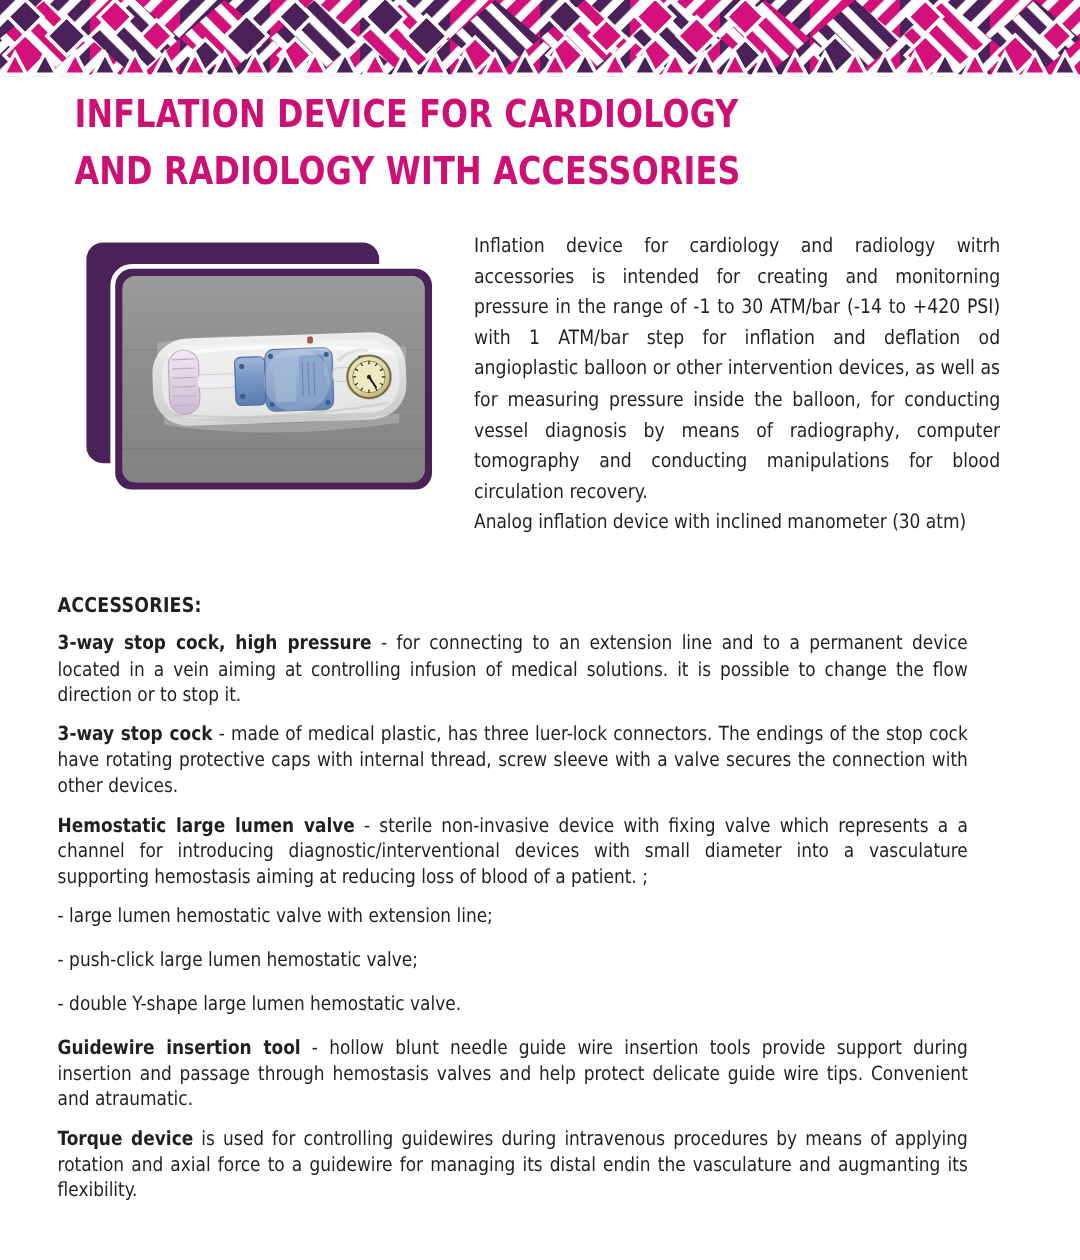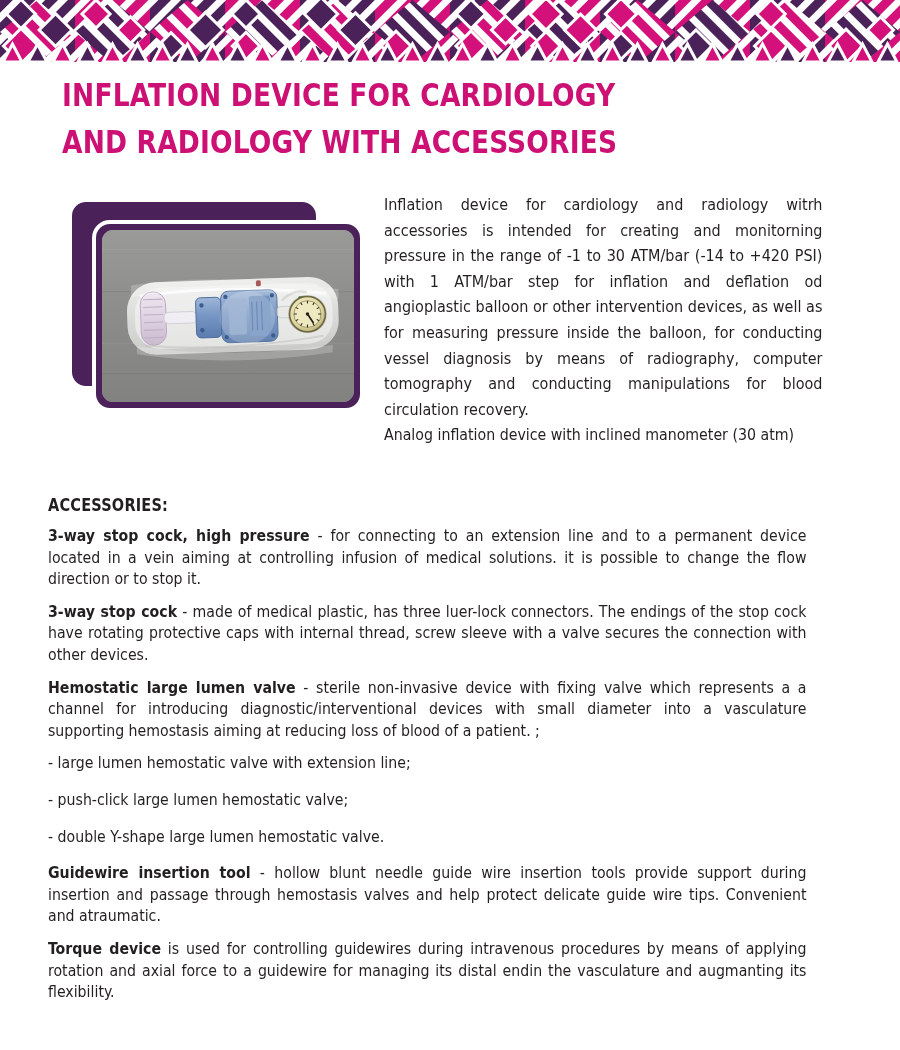--- a/index.html
+++ b/index.html
@@ -52,21 +52,21 @@
   }
   .photo {
     position:relative; width:100%; height:100%; border-radius:11px;
     overflow:hidden;
     background:#8d8d8d;
   }
   .photo svg { display:block; width:100%; height:100%; }
 
   
   .desc-block {
-    position:absolute; left:384px; top:192px; width:452px;
+    position:absolute; left:395px; top:192px; width:452px;
   }
   .desc-para {
     font-family:"Liberation Sans Narrow","DejaVu Sans Condensed","Liberation Sans", sans-serif;
     font-size:16.5px;
     line-height:25.6px;
     color:#231f20;
     text-align:justify;
     text-justify:inter-word;
     transform:scaleX(0.97);
     transform-origin:left top;

